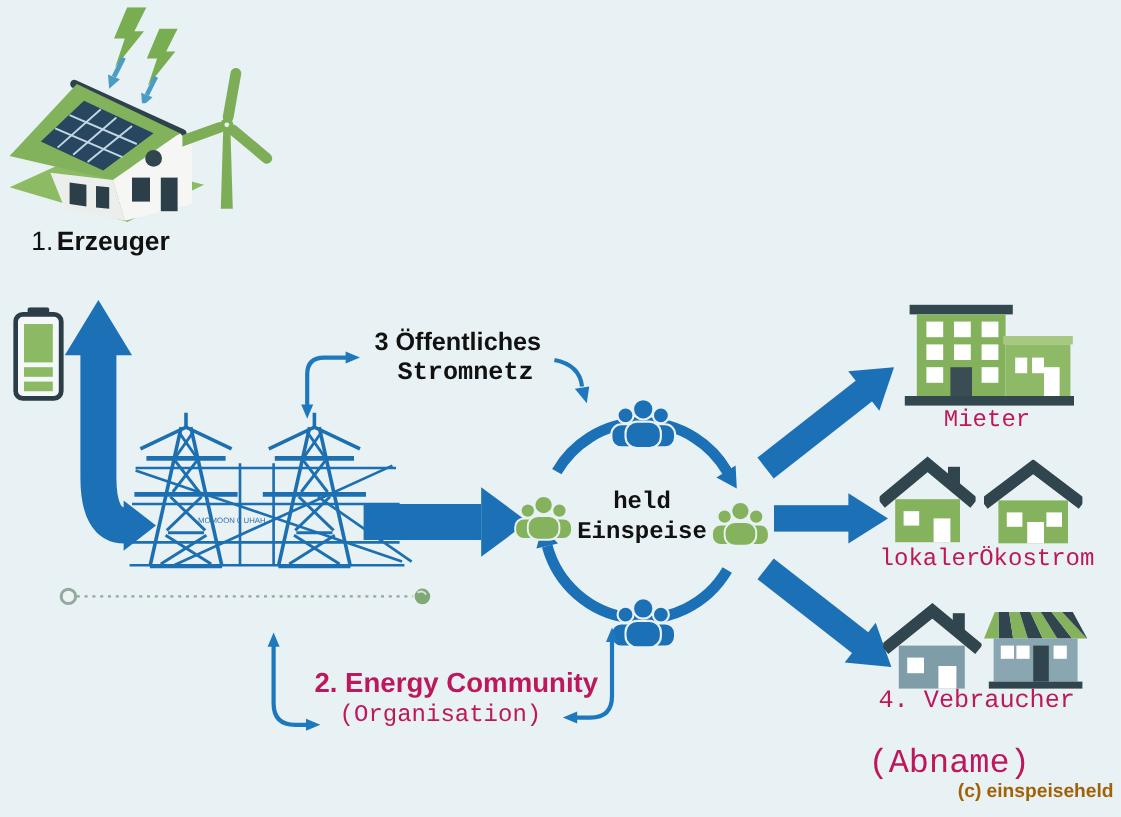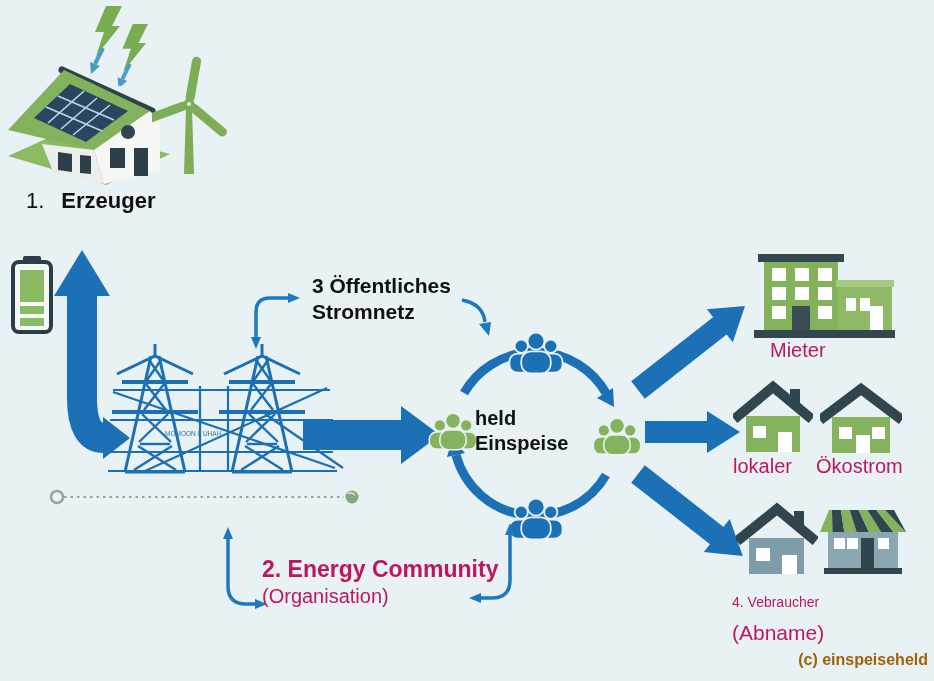--- a/index.html
+++ b/index.html
@@ -5,21 +5,21 @@
   html,body{margin:0;padding:0;}
   #canvas{
     position:relative;width:934px;height:681px;overflow:hidden;
     background:#e8f1f3;
     font-family:"Liberation Sans", sans-serif;
   }
   .abs{position:absolute;}
   .lbl{color:#111;white-space:nowrap;}
   .slate{color:#be185d;}
   .bold{font-weight:bold;}
-  .ctr{text-align:left;}
+  .ctr{text-align:center;font-family:Liberation Mono, monospace;}
 </style>
 </head>
 <body>
 
 <div id="canvas">
 
   <svg width="0" height="0" style="position:absolute">
     <defs>
       <g id="ppl" stroke="#e8f1f3" stroke-width="2.4">
         <circle cx="18" cy="22" r="9"></circle>
@@ -71,21 +71,21 @@
     <g transform="translate(37,52)" fill="#7dae57">
       <rect x="-4.5" y="-48" width="9" height="46" rx="4.5" transform="rotate(10)"></rect>
       <rect x="-4.5" y="-48" width="9" height="46" rx="4.5" transform="rotate(130)"></rect>
       <rect x="-4.5" y="-48" width="9" height="46" rx="4.5" transform="rotate(250)"></rect>
       <circle cx="0" cy="0" r="5.5"></circle>
       <circle cx="0" cy="0" r="2" fill="#e8f1f3"></circle>
     </g>
   </svg>
 
   <div class="abs lbl" style="left:26px;top:188px;font-size:22px">
-    <span>1.</span><span class="bold" style="margin-left:17px">Erzeuger</span>
+    <span>1.</span><span class="bold" style="margin-left:3px">Erzeuger</span>
   </div>
 
   <svg class="abs" style="left:11px;top:256px" width="44" height="80">
     <rect x="12" y="0" width="18" height="8" rx="2" fill="#2b3d46"></rect>
     <rect x="2" y="6" width="38" height="70" rx="6" fill="#f4f8f8" stroke="#2b3d46" stroke-width="4"></rect>
     <rect x="9" y="14" width="24" height="32" fill="#8bb964"></rect>
     <rect x="9" y="50" width="24" height="8" fill="#8bb964"></rect>
     <rect x="9" y="62" width="24" height="8" fill="#8bb964"></rect>
   </svg>
 
@@ -305,18 +305,18 @@
       <polygon points="12,4 9,4 0,26 12.3,26" fill="#85b35d"></polygon>
     </g>
     <rect x="8" y="26" width="70" height="36" fill="#8aa7b1"></rect>
     <rect x="14" y="32" width="11" height="11" fill="#ffffff"></rect>
     <rect x="27" y="32" width="11" height="11" fill="#ffffff"></rect>
     <rect x="58" y="32" width="11" height="11" fill="#ffffff"></rect>
     <rect x="41" y="32" width="13" height="30" fill="#31454e"></rect>
     <rect x="4" y="62" width="78" height="6" fill="#31454e"></rect>
   </svg>
 
-  <div class="abs lbl slate ctr" style="left:732px;top:594px;width:150px;font-size:14px">4. Vebraucher</div>
-  <div class="abs lbl slate ctr" style="left:732px;top:621px;width:150px;font-size:21px">(Abname)</div>
+  <div class="abs lbl slate ctr" style="left:732px;top:573px;width:150px;font-size:21px">4. Vebraucher</div>
+  <div class="abs lbl slate ctr" style="left:716px;top:621px;width:150px;font-size:28px">(Abname)</div>
 
   <div class="abs lbl bold" style="right:6px;top:651px;font-size:16px;color:#a16207">(c) einspeiseheld</div>
 
 </div>
 
 </body></html>

